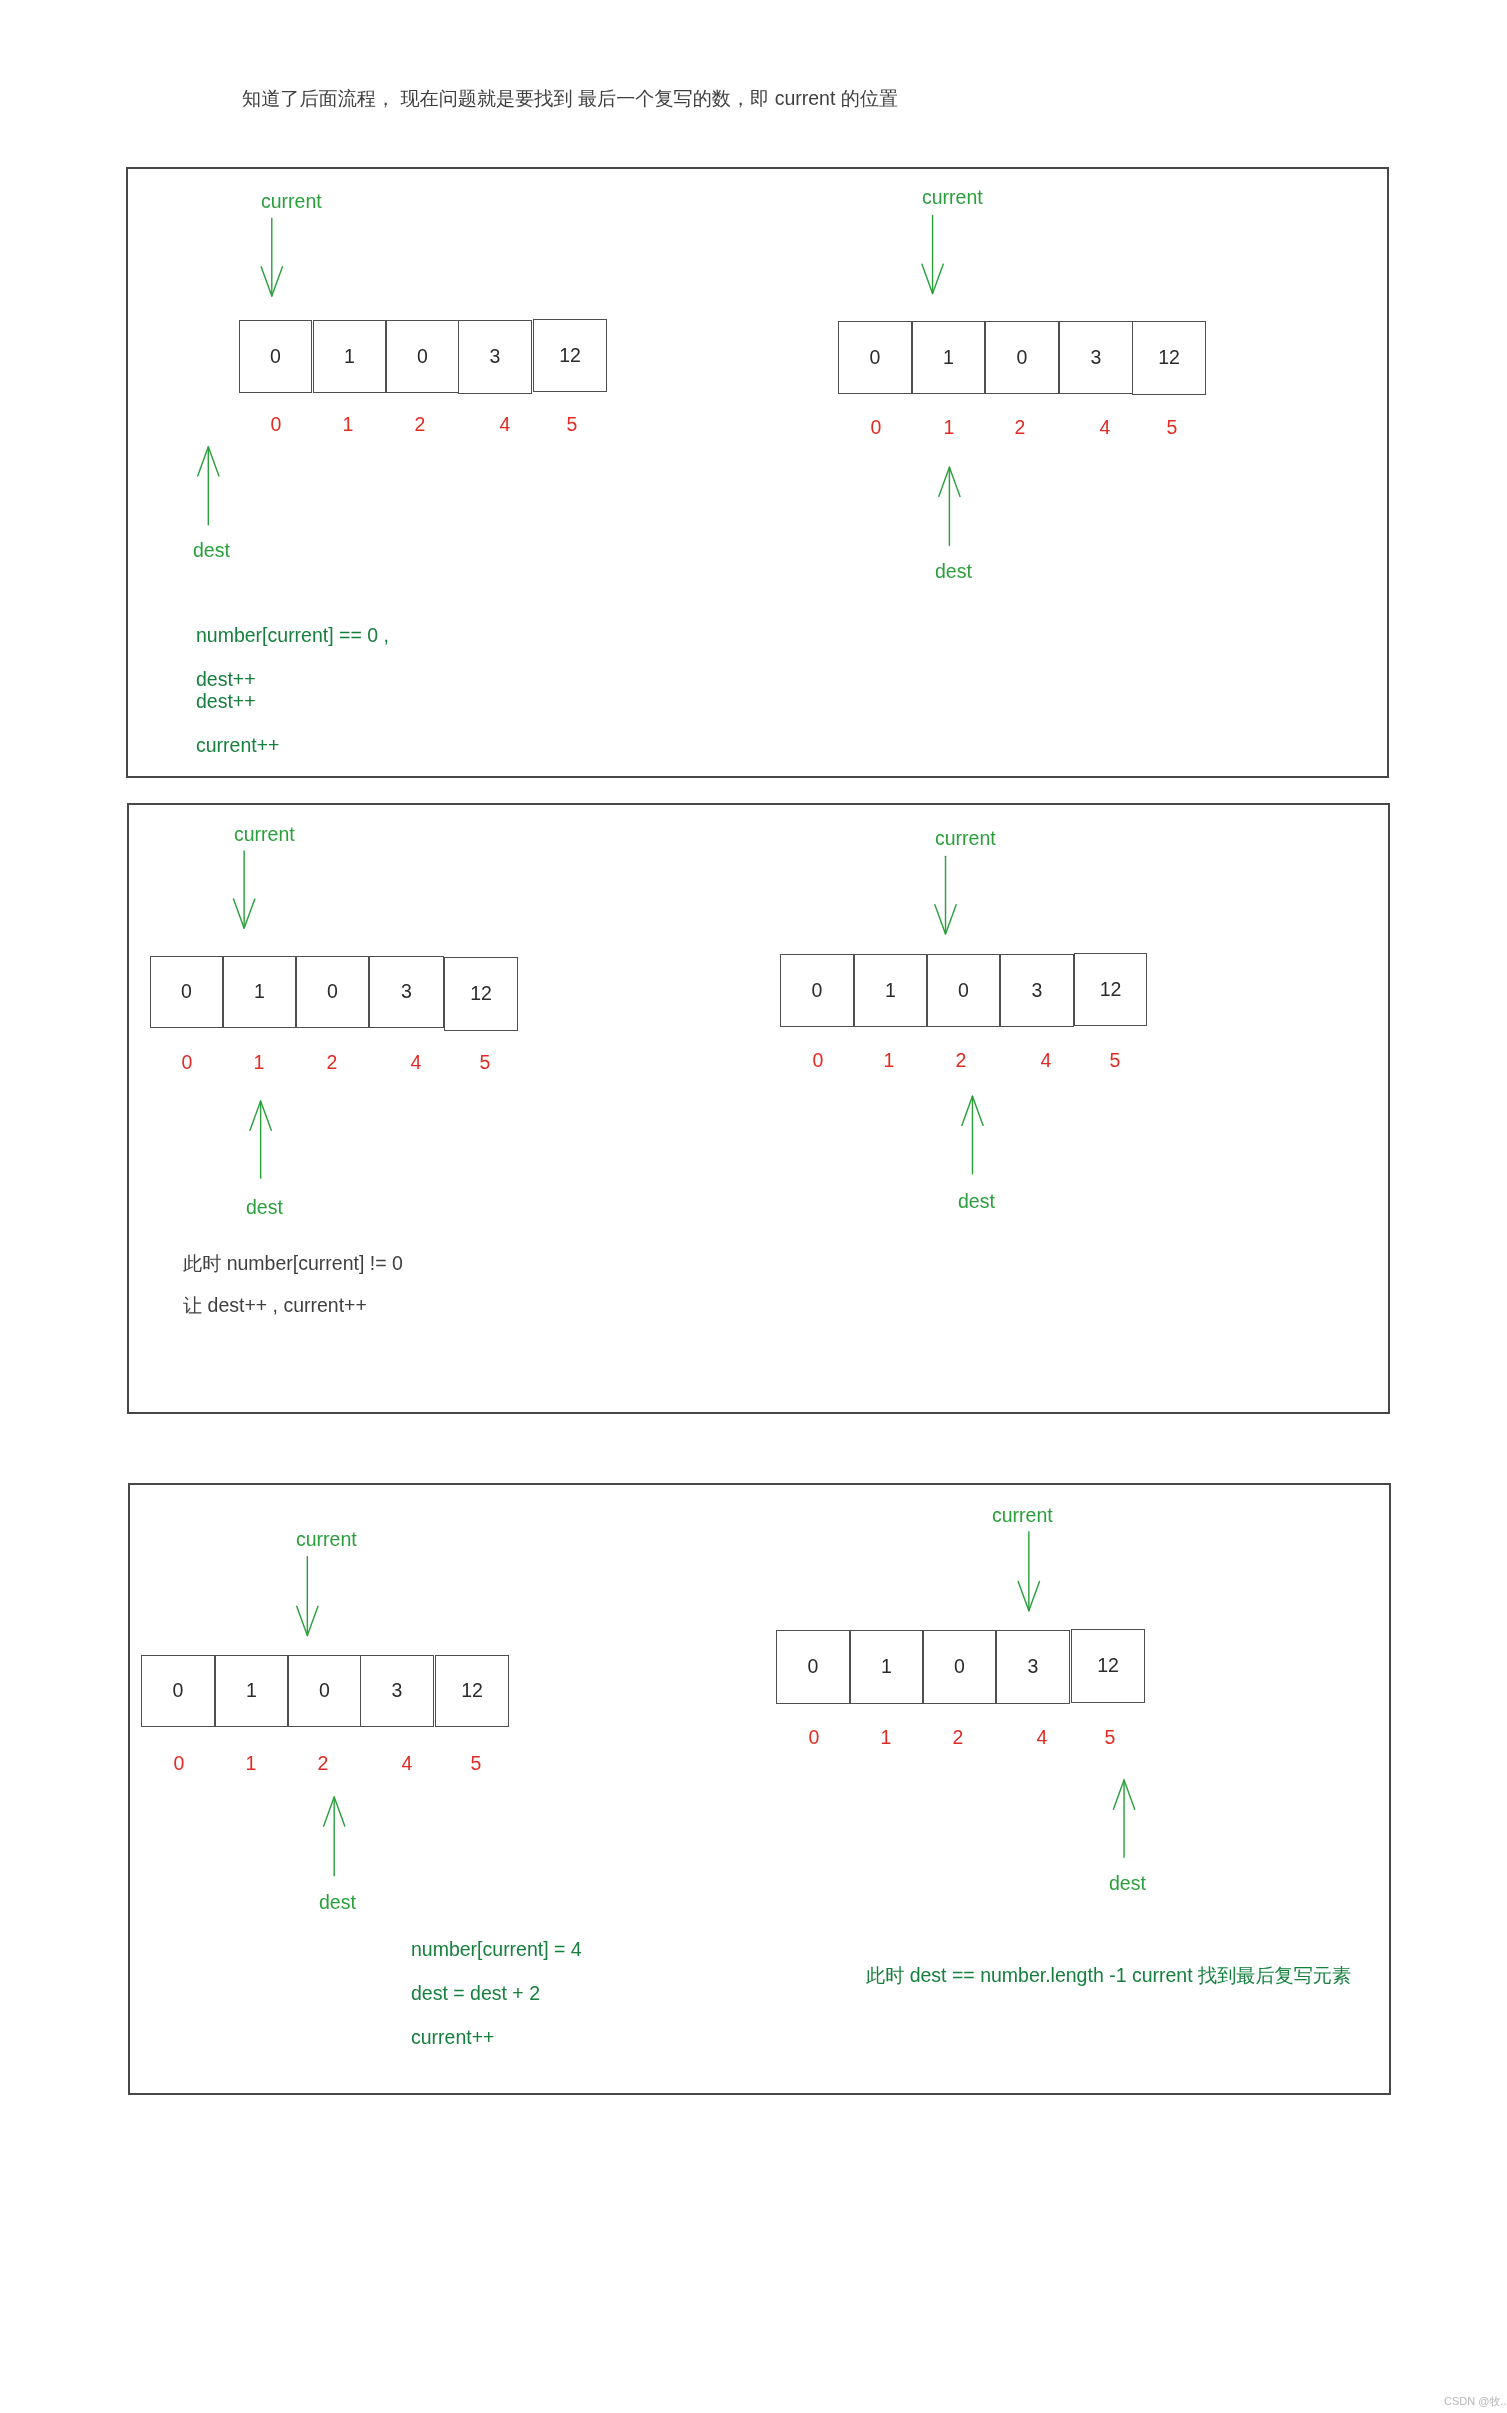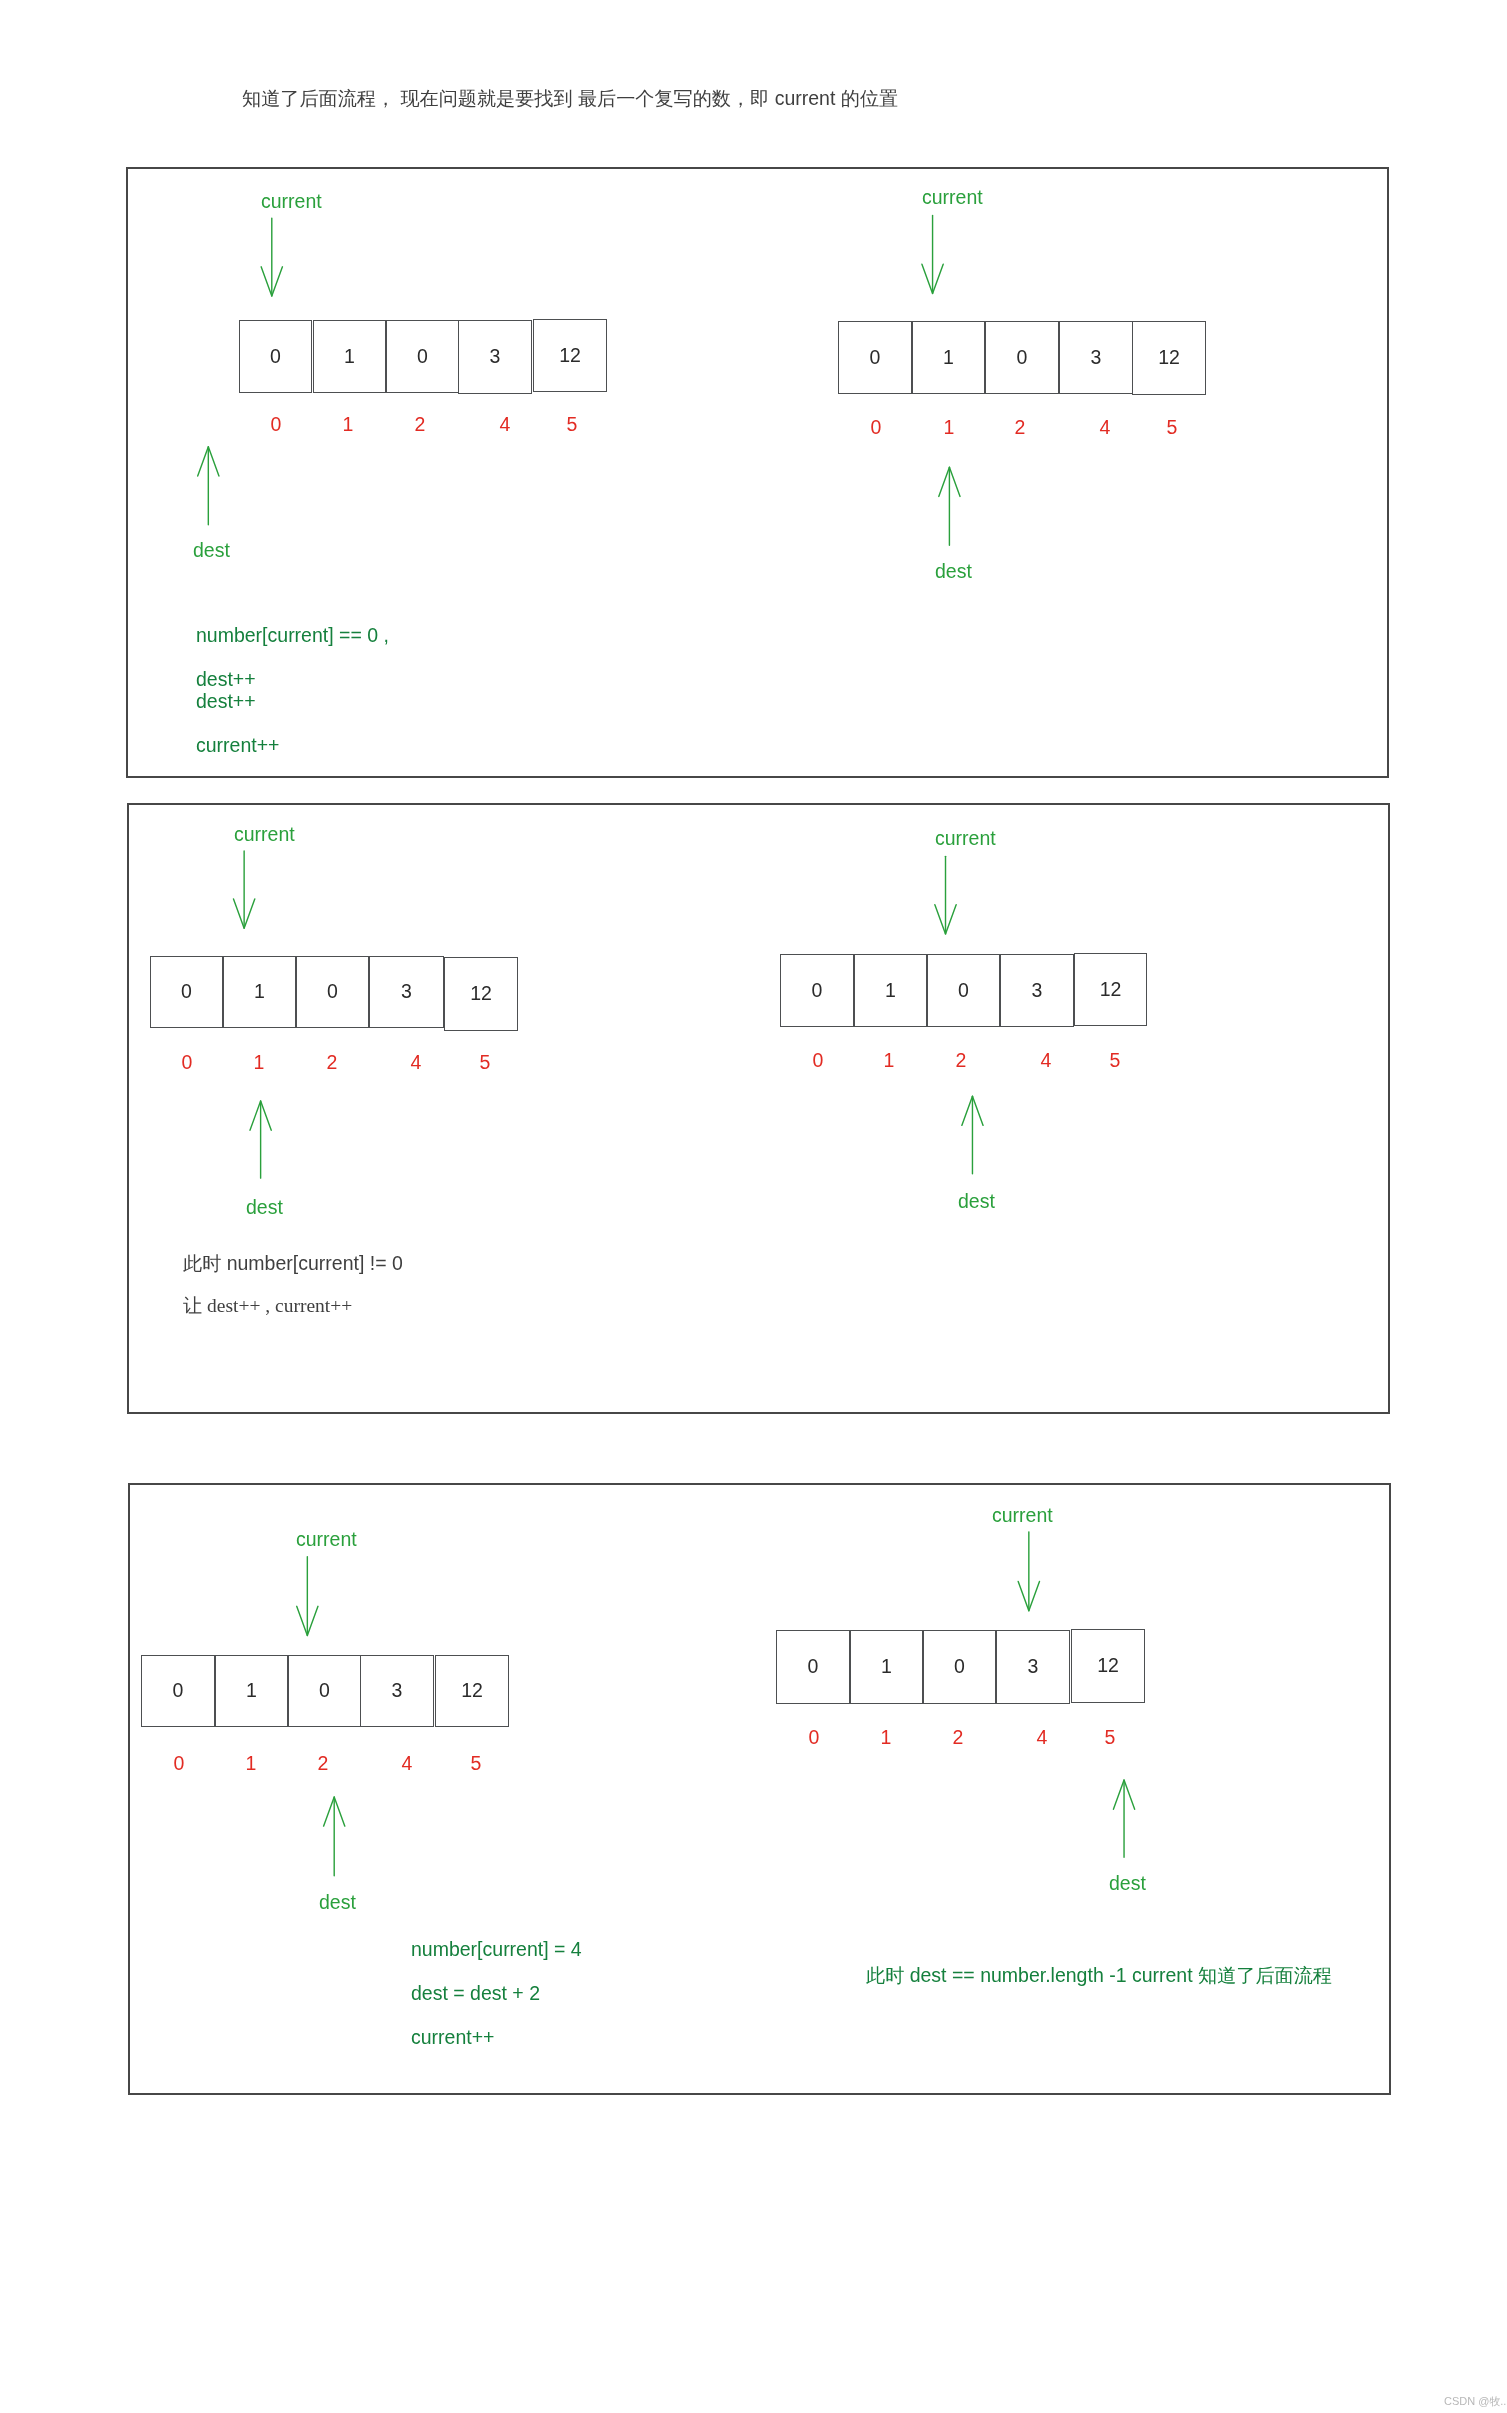--- a/index.html
+++ b/index.html
@@ -219,19 +219,19 @@
       <div class="idx" style="left: 1042px; top: 1728px;"><span>4</span></div>
       <div class="idx" style="left: 1110px; top: 1728px;"><span>5</span></div>
     </div>
     <div class="ptr-label" style="left: 992px; top: 1506px;"><span>current</span></div>
     <div class="ptr-label" style="left: 1109px; top: 1874px;"><span>dest</span></div>
     <div class="note" style="left: 196px; top: 626px;"><span>number[current] == 0 ,</span></div>
     <div class="note" style="left: 196px; top: 670px;"><span>dest++</span></div>
     <div class="note" style="left: 196px; top: 692px;"><span>dest++</span></div>
     <div class="note" style="left: 196px; top: 736px;"><span>current++</span></div>
     <div class="note-dark" style="left: 183px; top: 1254px;"><span class="cjk">此时</span><span> number[current] != 0</span></div>
-    <div class="note-dark" style="left: 183px; top: 1296px; font-family: Liberation Serif, serif;"><span class="cjk">让</span><span> dest++ , current++</span></div>
+    <div class="note-dark" style="left: 183px; top: 1296px;"><span class="cjk">让</span><span> dest++ , current++</span></div>
     <div class="note" style="left: 411px; top: 1940px;"><span>number[current] = 4</span></div>
     <div class="note" style="left: 411px; top: 1984px;"><span>dest = dest + 2</span></div>
     <div class="note" style="left: 411px; top: 2028px;"><span>current++</span></div>
-    <div class="note" style="left: 866px; top: 1966px;"><span class="cjk">此时</span><span> dest == number.length -1 current </span><span class="cjk">知道了后面流程</span></div>
+    <div class="note" style="left: 866px; top: 1966px;"><span class="cjk">此时</span><span> dest == number.length -1 current </span><span class="cjk">找到最后复写元素</span></div>
   </div>
 
 
 </body></html>

